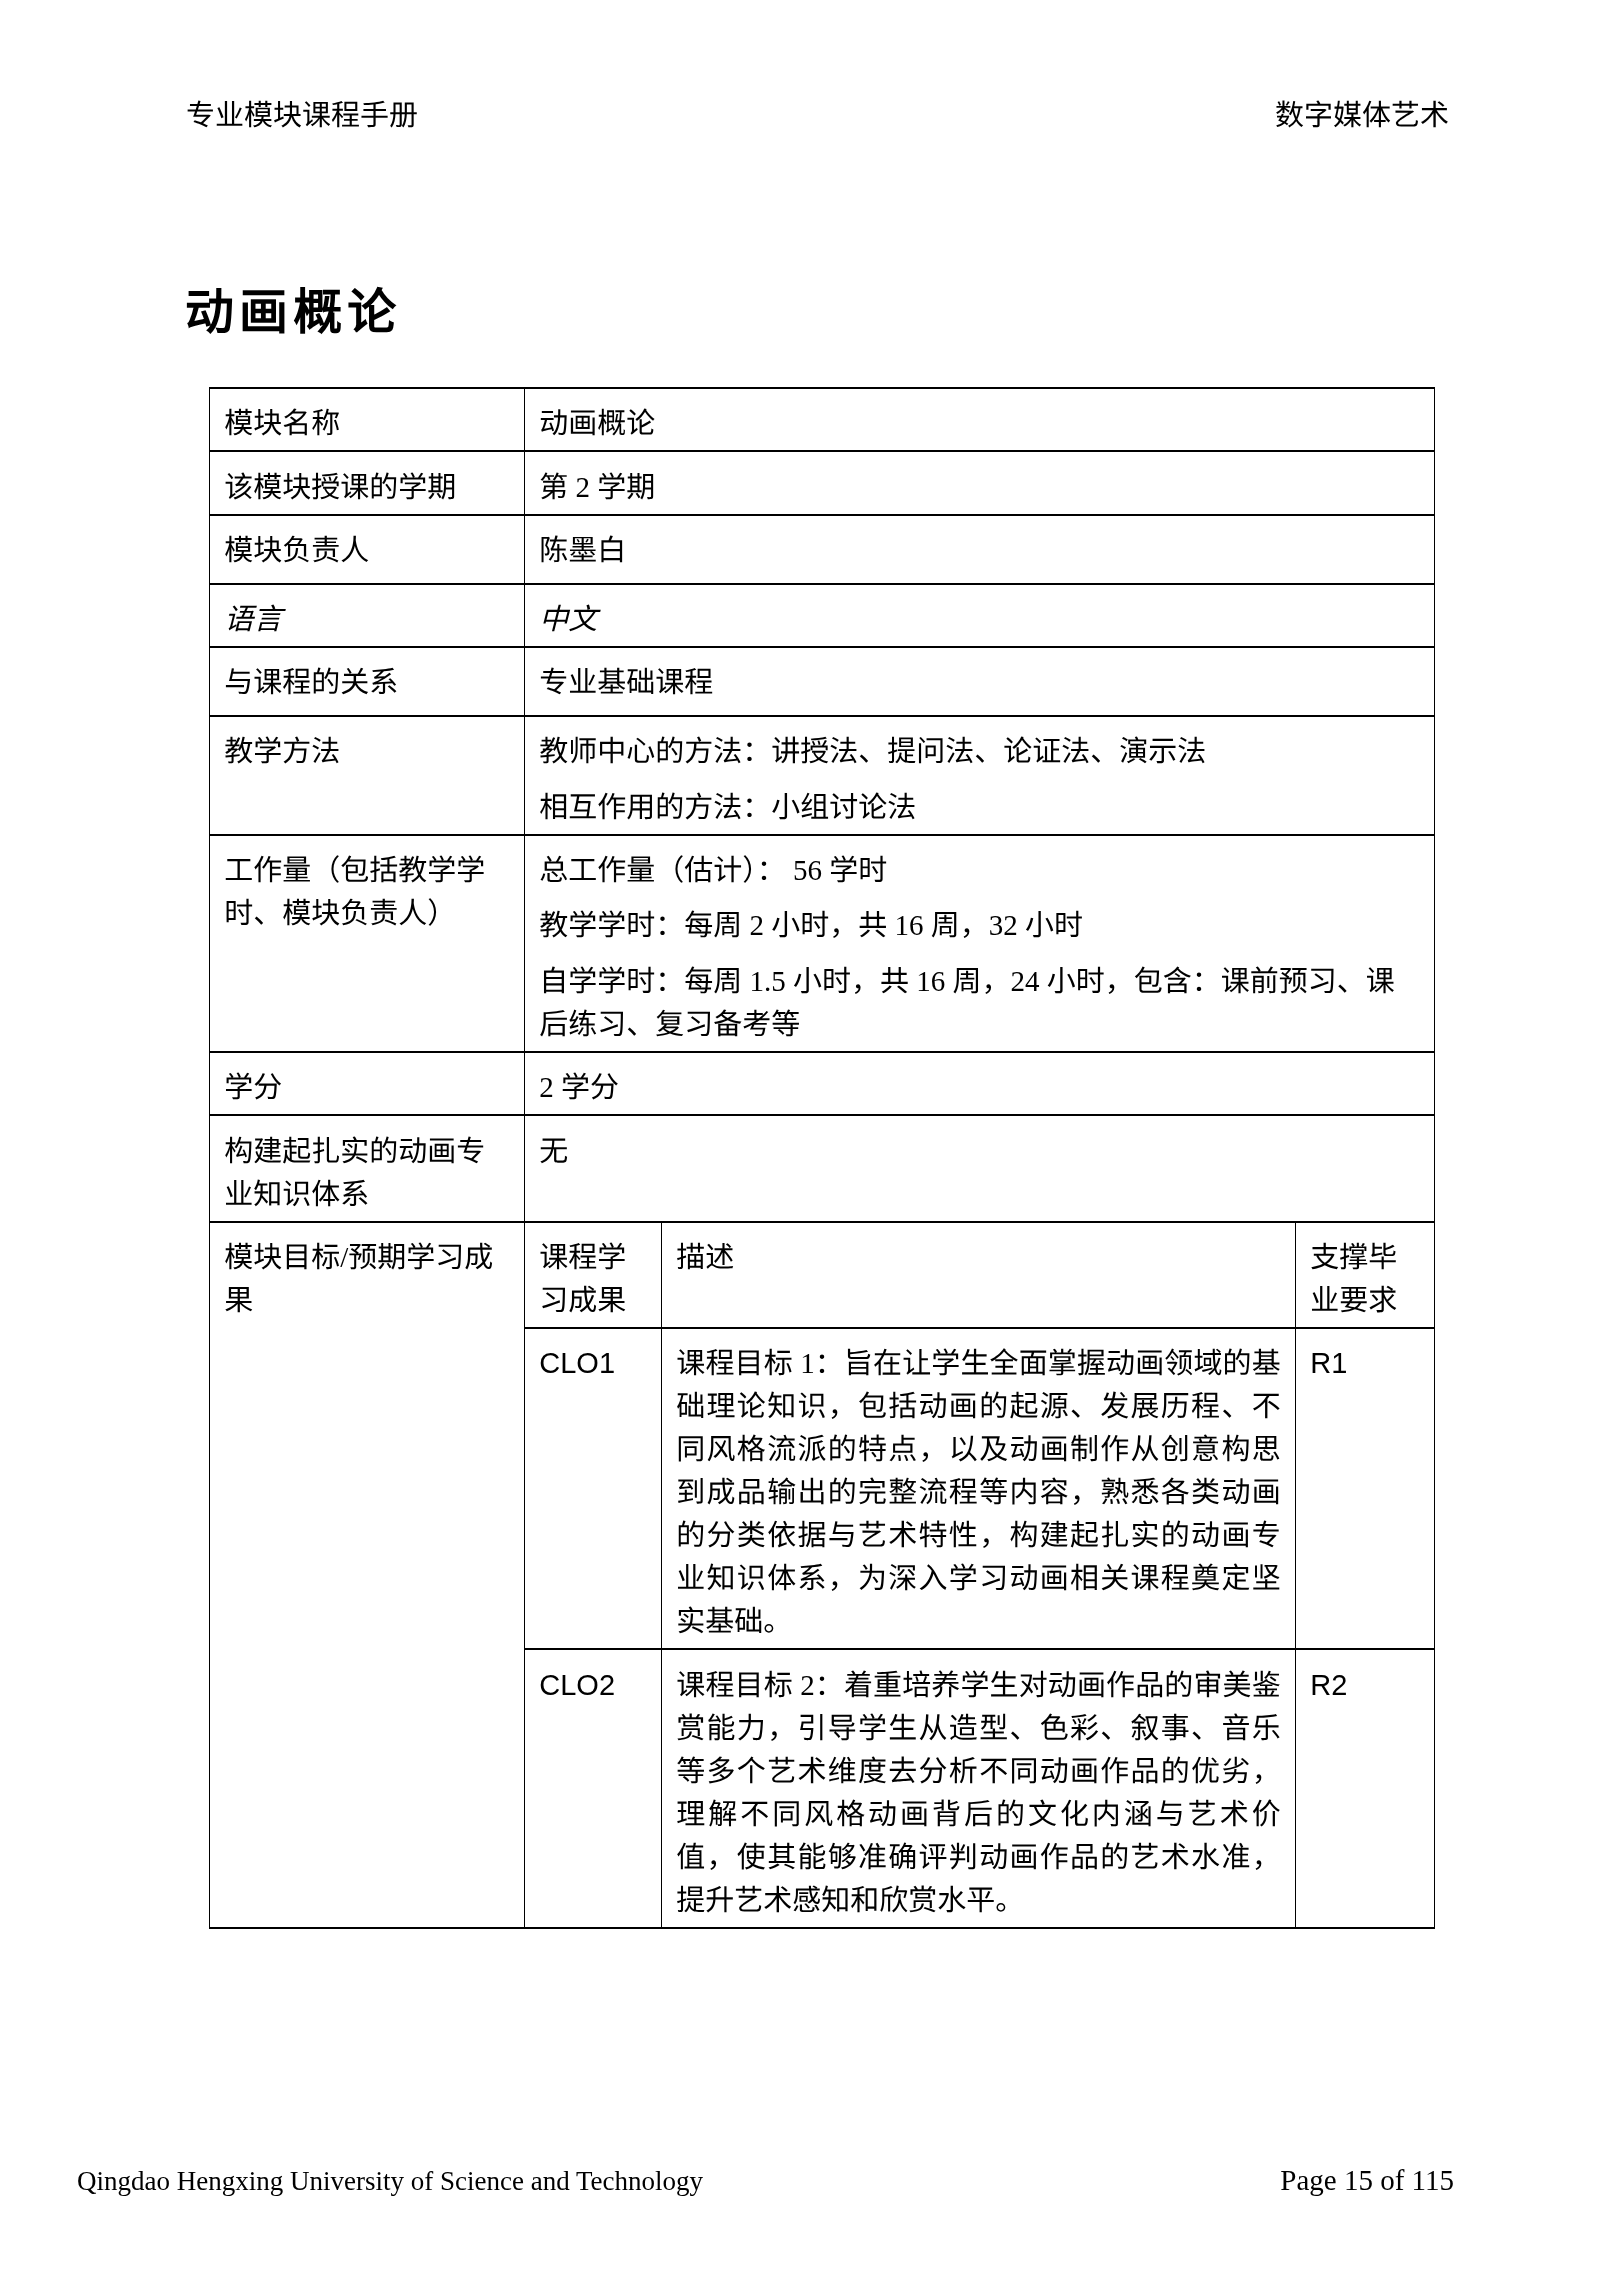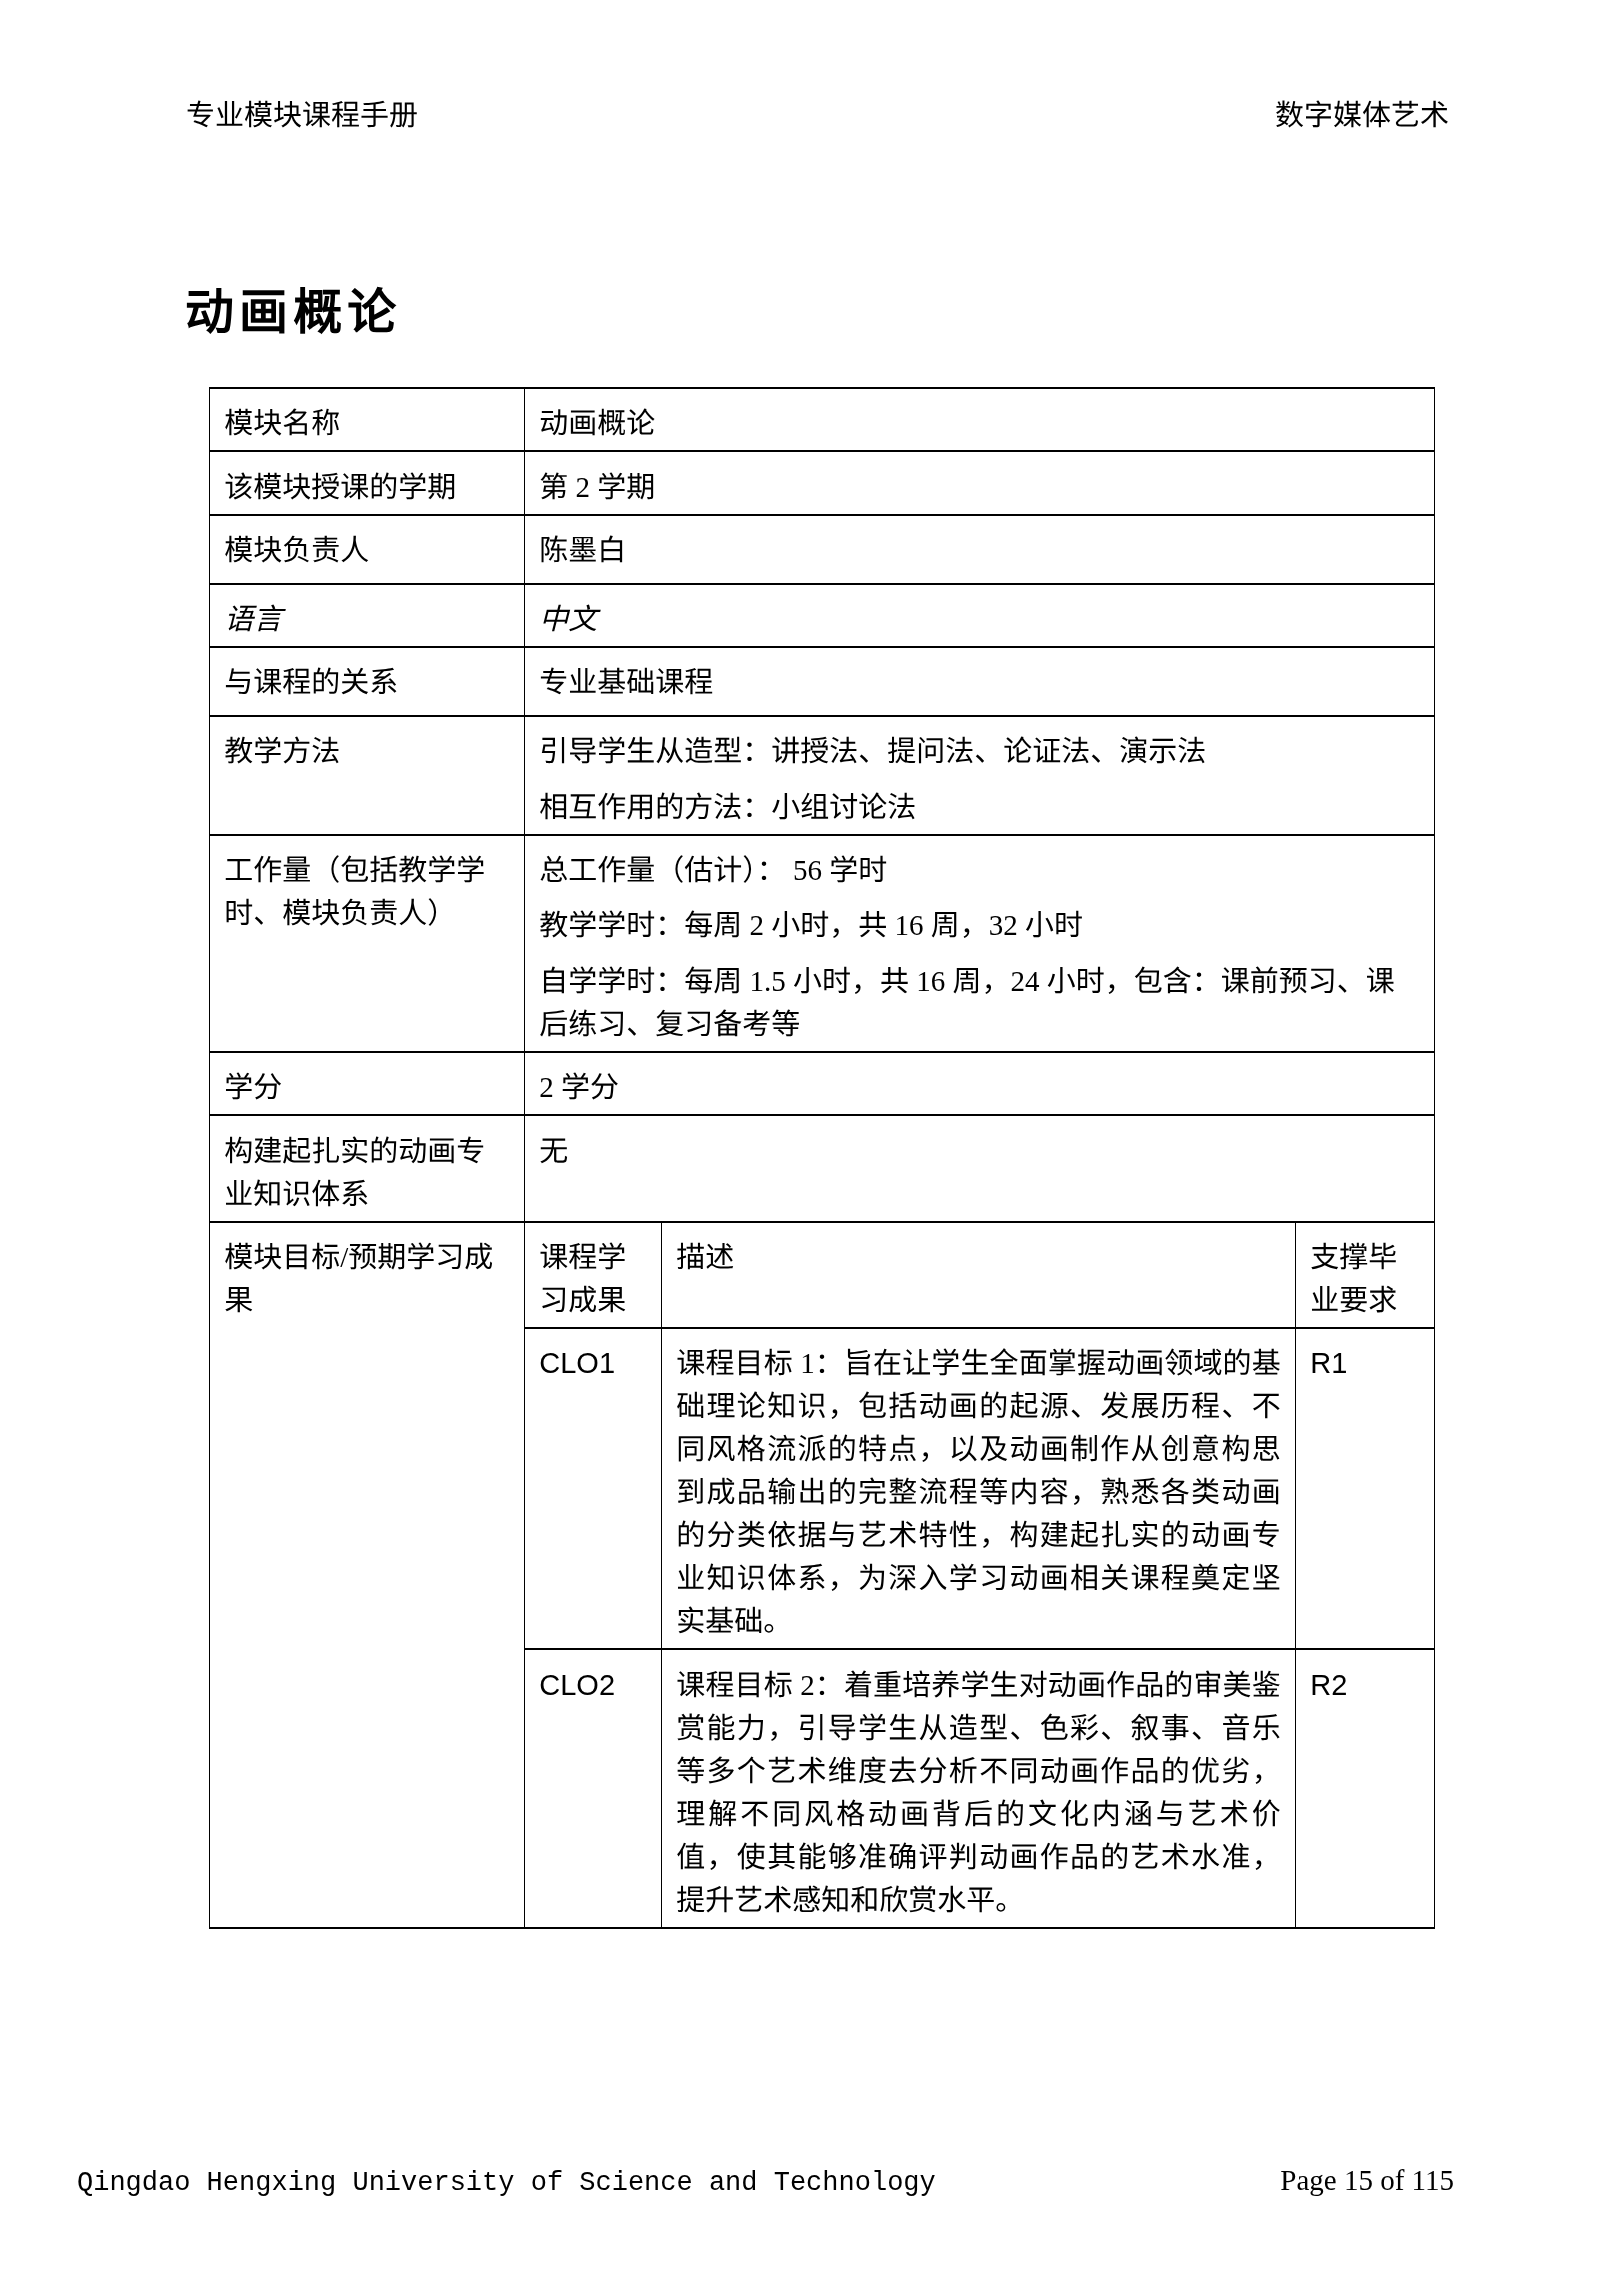--- a/index.html
+++ b/index.html
@@ -82,21 +82,21 @@
     font-family: "Liberation Sans", "DejaVu Sans", sans-serif;
   }
 
   
   .pg-footer {
     position: absolute;
     left: 77px; right: 169px; top: 2164px;
     display: flex; justify-content: space-between; align-items: baseline;
   }
   .footer-left {
-    font-family: Liberation Mono, monospace;
+    font-family: Liberation Serif, serif;
     font-size: 27px;
   }
   .footer-right {
     font-family: "Liberation Serif", "DejaVu Serif", serif;
     font-size: 29px;
   }
 </style>
 </head>
 <body>
 
@@ -133,21 +133,21 @@
         <td>语言</td>
         <td colspan="3">中文</td>
       </tr>
       <tr class="h128">
         <td>与课程的关系</td>
         <td colspan="3">专业基础课程</td>
       </tr>
       <tr class="h202">
         <td>教学方法</td>
         <td colspan="3">
-          <p>引导学生从造型：讲授法、提问法、论证法、演示法</p>
+          <p>教师中心的方法：讲授法、提问法、论证法、演示法</p>
           <p>相互作用的方法：小组讨论法</p>
         </td>
       </tr>
       <tr class="h405">
         <td>工作量（包括教学学时、模块负责人）</td>
         <td colspan="3">
           <p>总工作量（估计）： 56 学时</p>
           <p>教学学时：每周 2 小时，共 16 周，32 小时</p>
           <p>自学学时：每周 1.5 小时，共 16 周，24 小时，包含：课前预习、课后练习、复习备考等</p>
         </td>

